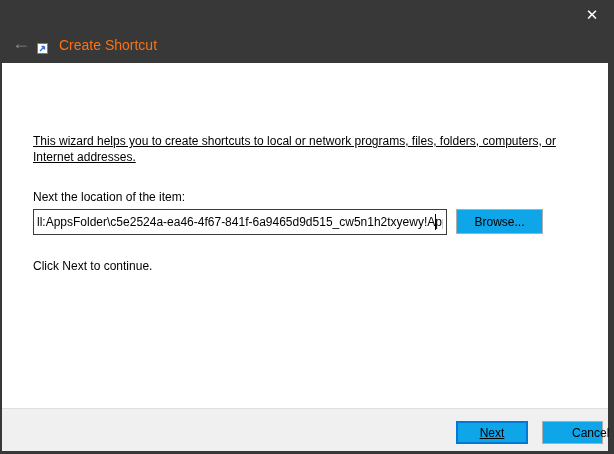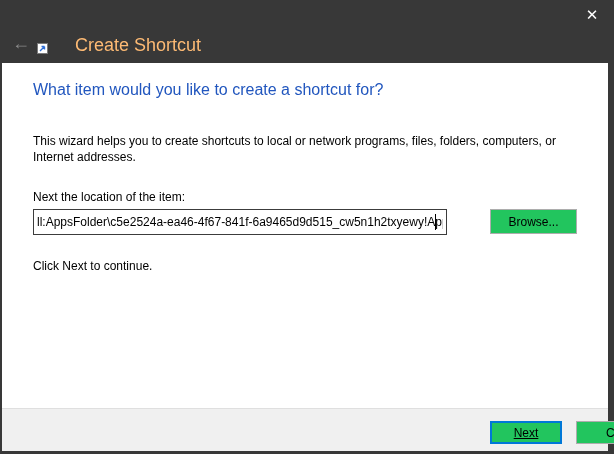--- a/index.html
+++ b/index.html
@@ -23,58 +23,57 @@
   }
   .back-btn {
     position:absolute; left:8px; top:32px;
     width:26px; height:22px;
     background:transparent; border:none; padding:0;
     color:#8a8a8a; font-size:18px; line-height:20px;
     font-family:"Liberation Sans", sans-serif;
   }
   .app-icon { position:absolute; left:37px; top:40px; width:11px; height:11px; display:block; }
   .win-title {
-    position:absolute; left:75px; top:38px;
-    color:#fdba74; font-size:18px; line-height:15px;
+    position:absolute; left:59px; top:38px;
+    color:#f97316; font-size:14px; line-height:15px;
   }
   
   .content {
     position:absolute; left:2px; right:6px; top:63px; height:345px;
     background:#ffffff;
   }
   .heading {
     position:absolute; left:31px; top:18px; margin:0;
     color:#2156be; font-size:16px; font-weight:normal;
   }
   .desc {
     position:absolute; left:31px; top:70px; margin:0;
-    width:566px; color:#000000; font-size:12px; line-height:16px;
+    width:566px; color:#000000; font-size:12px; line-height:16px;text-decoration:underline;
   }
   .loc-label {
     position:absolute; left:31px; top:127px;
     color:#000000; font-size:12px;
   }
   .input-row { position:absolute; left:31px; top:146px; height:26px; }
   .input-wrap { position:absolute; left:0; top:0; width:414px; height:26px; }
   .loc-input {
     box-sizing:border-box;
     width:414px; height:26px;
     border:1px solid #3c3c3c; background:#ffffff;
     font-family:"Liberation Sans", sans-serif;
     font-size:12px; color:#000000;
     padding:0 3px; outline:none;
   }
   .caret { position:absolute; left:402px; top:5px; width:1px; height:16px; background:#000000; }
   .btn {
     box-sizing:border-box;
-    background:#22c55e; border:1px solid #adadad;
+    background:#0ea5e9; border:1px solid #adadad;
     font-family:"Liberation Sans", sans-serif;
     font-size:12px; color:#000000;
     cursor:pointer;
-    margin-left:34px;
   }
   .browse-btn { position:absolute; left:423px; top:0; width:87px; height:25px; }
   .hint {
     position:absolute; left:31px; top:196px; margin:0;
     color:#000000; font-size:12px;text-align:center;
   }
   
   .footer {
     position:absolute; left:2px; right:6px; top:408px; height:43px;
     background:#f0f0f0; border-top:1px solid #dfdfdf;
@@ -104,21 +103,20 @@
     <span class="app-icon">
       <svg width="11" height="11" viewBox="0 0 11 11">
         <rect x="0.5" y="0.5" width="10" height="10" fill="#ffffff" stroke="#7a7a7a"></rect>
         <path d="M3 8 L7.5 3.5 M7.5 3.5 L4.5 3.5 M7.5 3.5 L7.5 6.5" stroke="#2f6fd6" stroke-width="1.4" fill="none"></path>
       </svg>
     </span>
     <span class="win-title">Create Shortcut</span>
   </div>
 
   <div class="content">
-    <h1 class="heading">What item would you like to create a shortcut for?</h1>
     <p class="desc">This wizard helps you to create shortcuts to local or network programs, files, folders, computers, or Internet addresses.</p>
     <span class="loc-label">Next the location of the item:</span>
     <div class="input-row">
       <span class="input-wrap">
         <input class="loc-input" type="text" value="ll:AppsFolder\c5e2524a-ea46-4f67-841f-6a9465d9d515_cw5n1h2txyewy!App" style="">
         <span class="caret"></span>
       </span>
       <button class="btn browse-btn">Browse...</button>
     </div>
     <p class="hint">Click Next to continue.</p>

